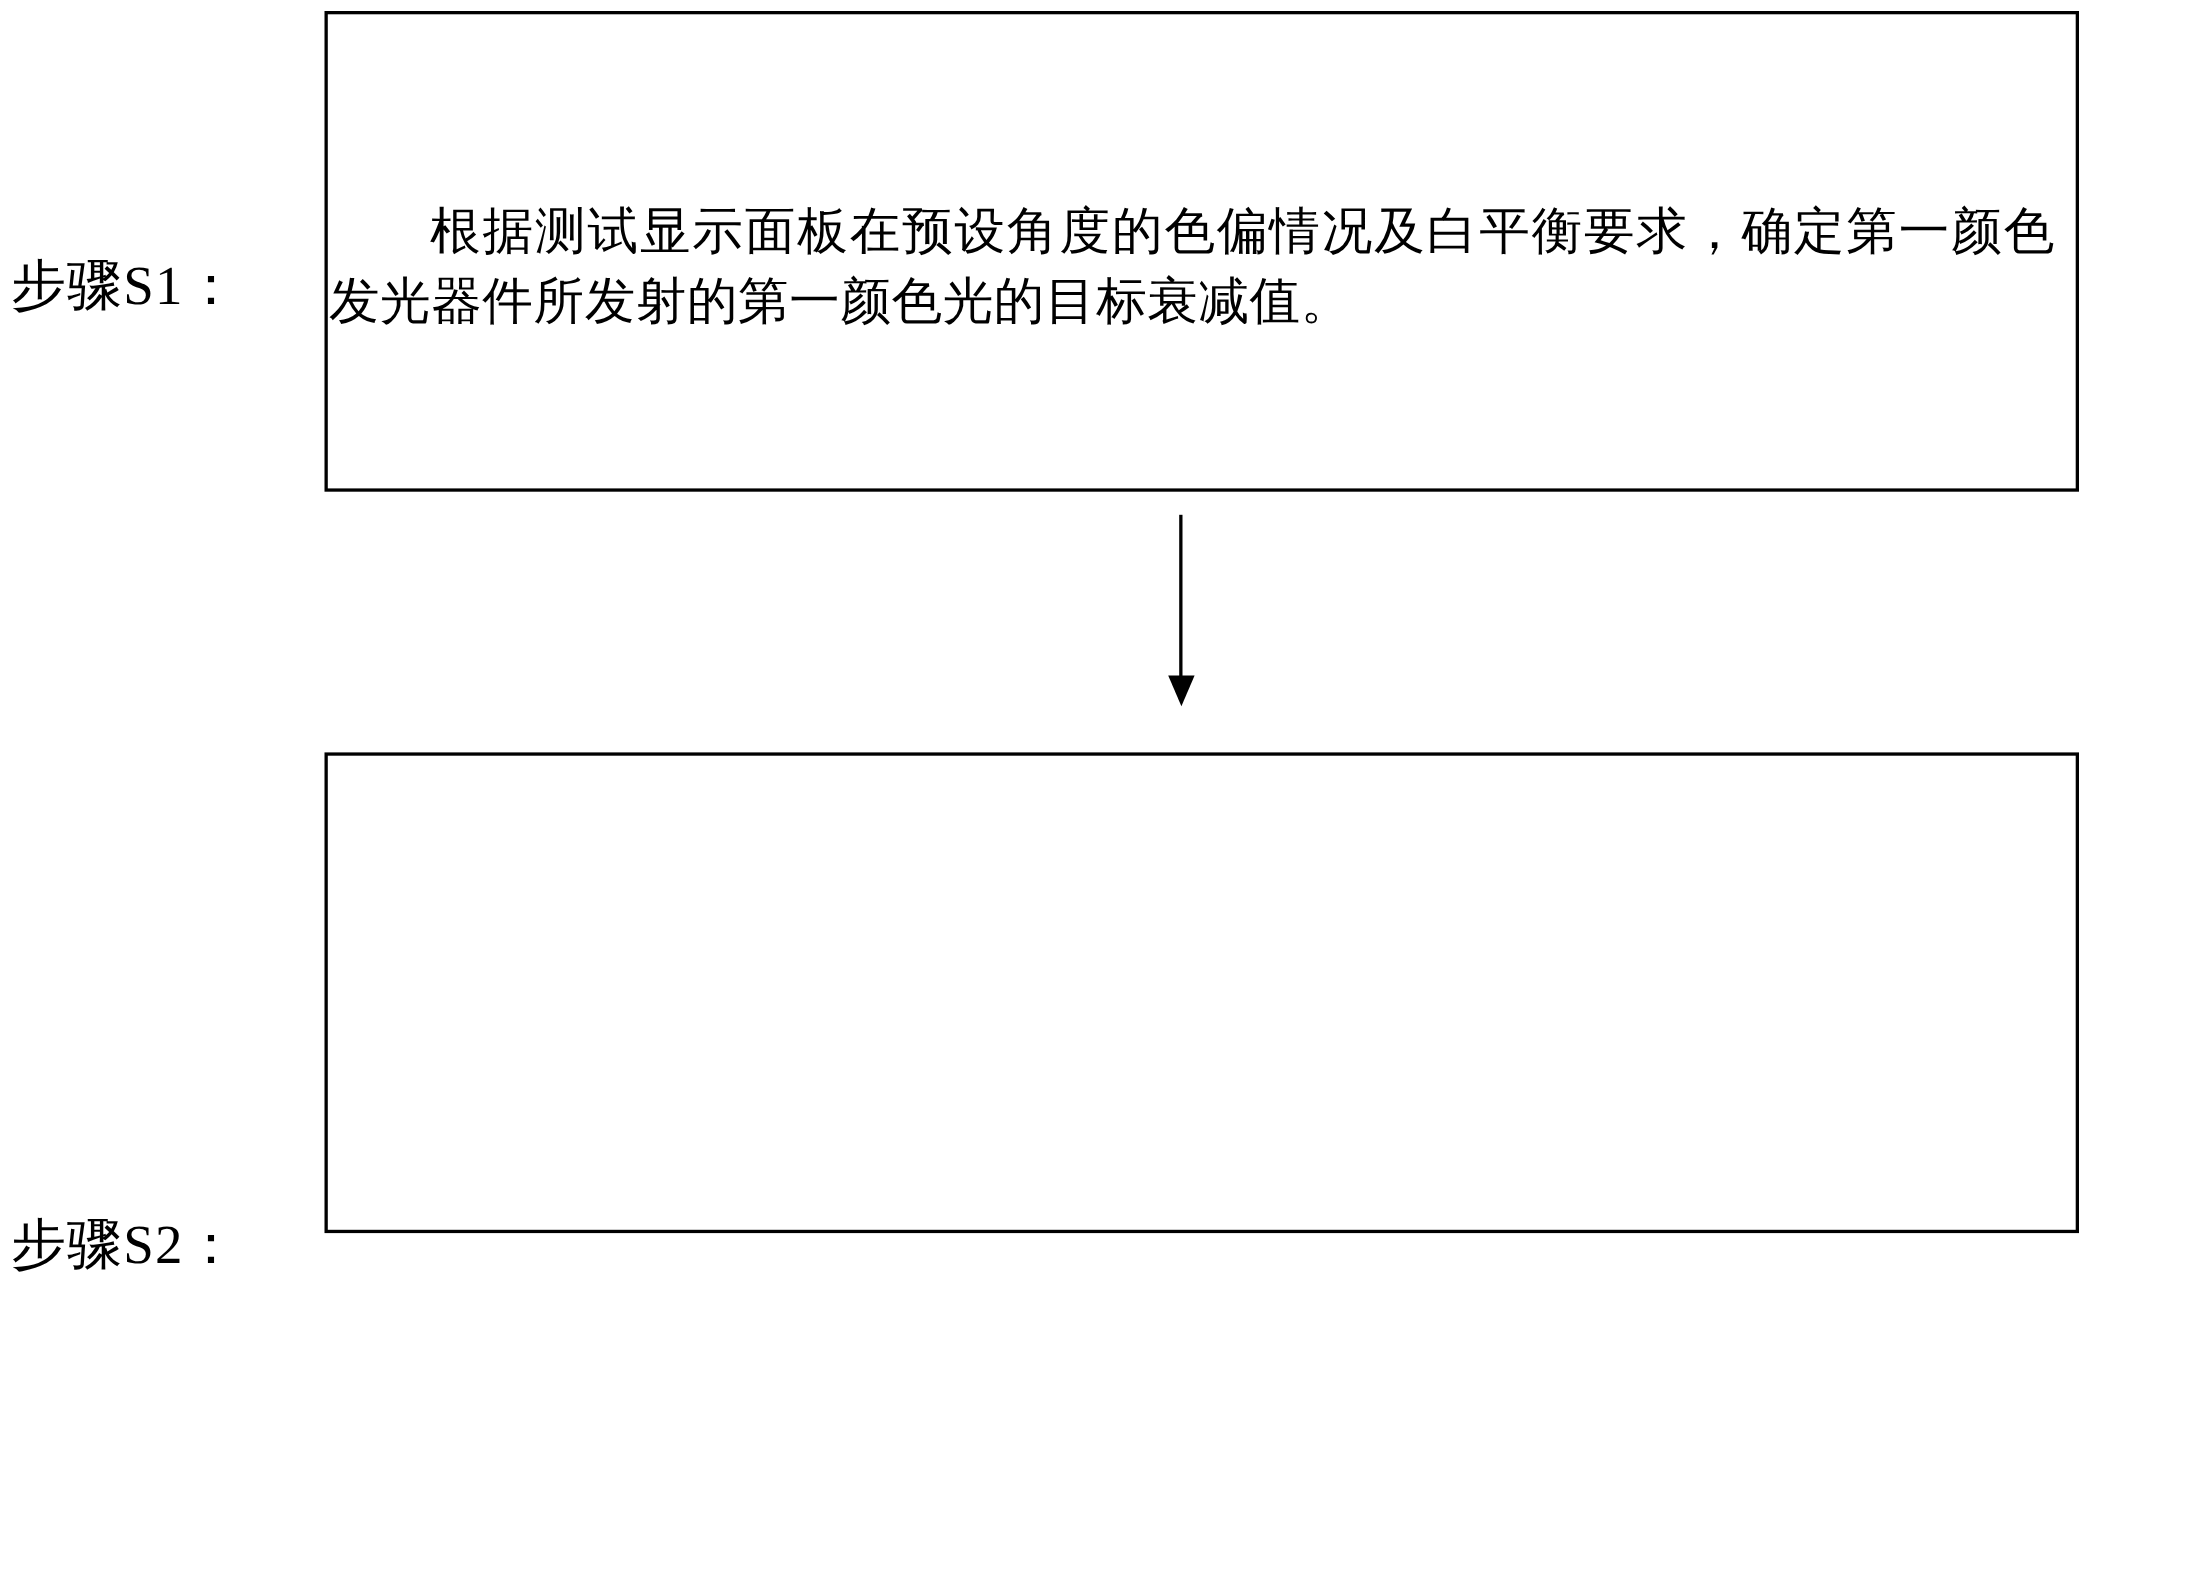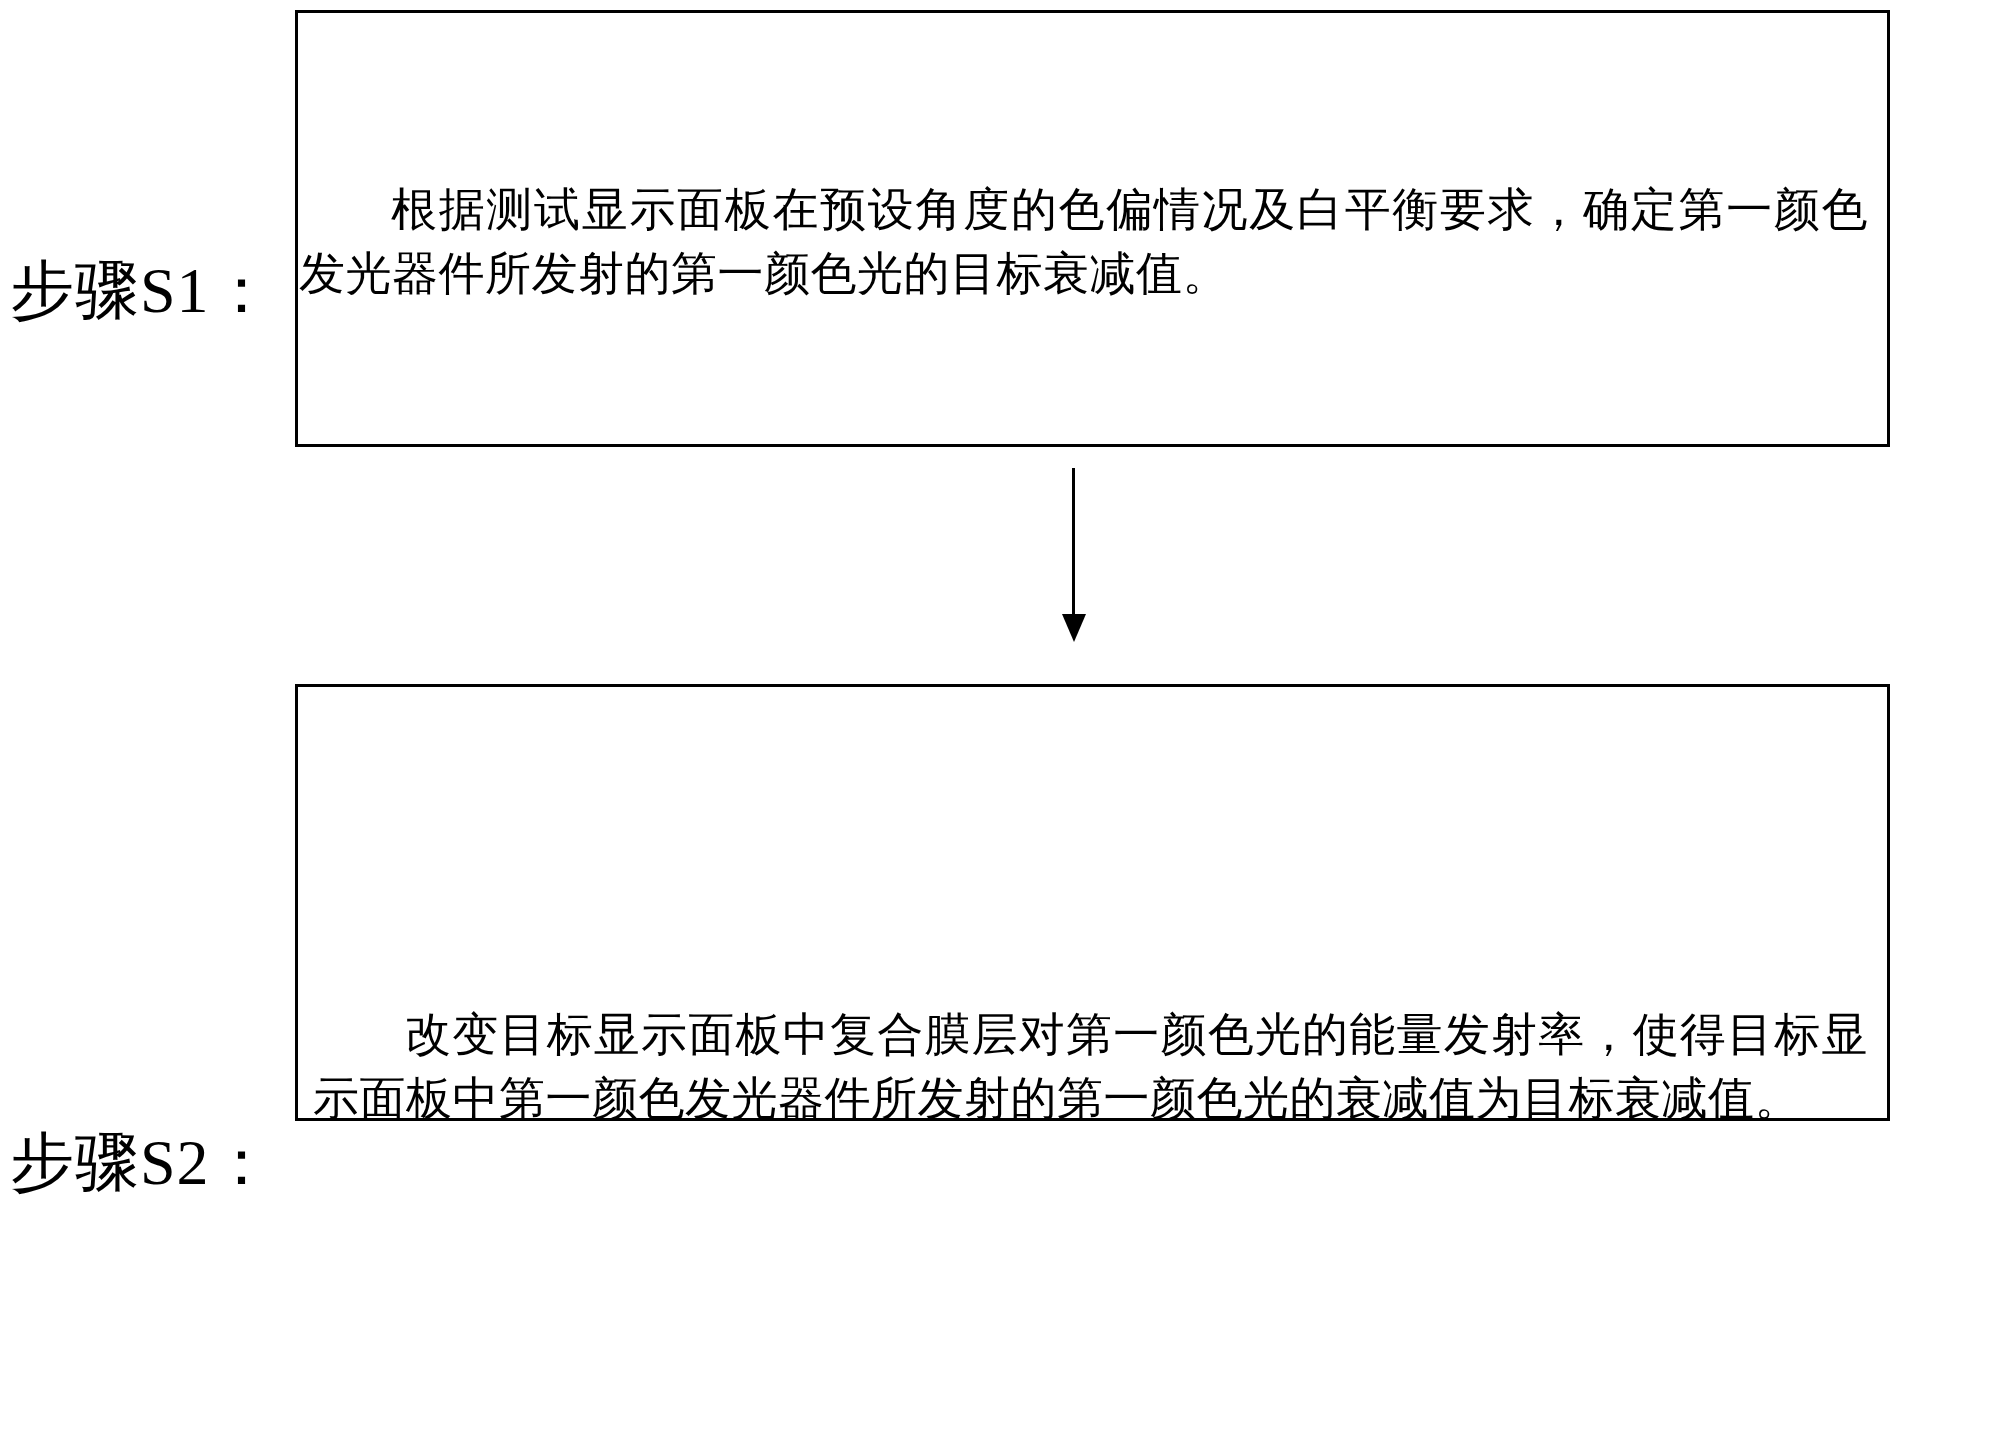--- a/index.html
+++ b/index.html
@@ -18,26 +18,25 @@
     position: relative;
     width: 1994px;
     height: 1443px;
     background: #ffffff;
   }
 
   
   .step-label {
     position: absolute;
     font-family: "Liberation Serif", "DejaVu Serif", serif;
-    font-size: 64px;
+    font-size: 50px;
     line-height: 1.1;
     letter-spacing: 1px;
     white-space: nowrap;
     color: #000;
-    margin-top: 24px;
   }
   #step1-label { left: 10px; top: 232px; }
   #step2-label { left: 10px; top: 1104px; }
 
   
   .process-box {
     position: absolute;
     border: 3px solid #000000;
     background: #ffffff;
     box-sizing: border-box;
@@ -130,15 +129,14 @@
   <div id="box-s1-text">根据测试显示面板在预设角度的色偏情况及白平衡要求，确定第一颜色发光器件所发射的第一颜色光的目标衰减值。</div>
 
   <div class="connector">
     <div class="shaft"></div>
     <div class="head"></div>
   </div>
 
   <div class="step-label" id="step2-label">步骤S2：</div>
 
   <div class="process-box" id="box-s2"></div>
-  <div id="box-s2-text">改变目标显示面板中复合膜层对第一颜色光的能量发射率，使得目标显示面板中第一颜色发光器件所发射的第一颜色光的衰减值为目标衰减值。</div>
 
 </div>
 
 </body></html>

